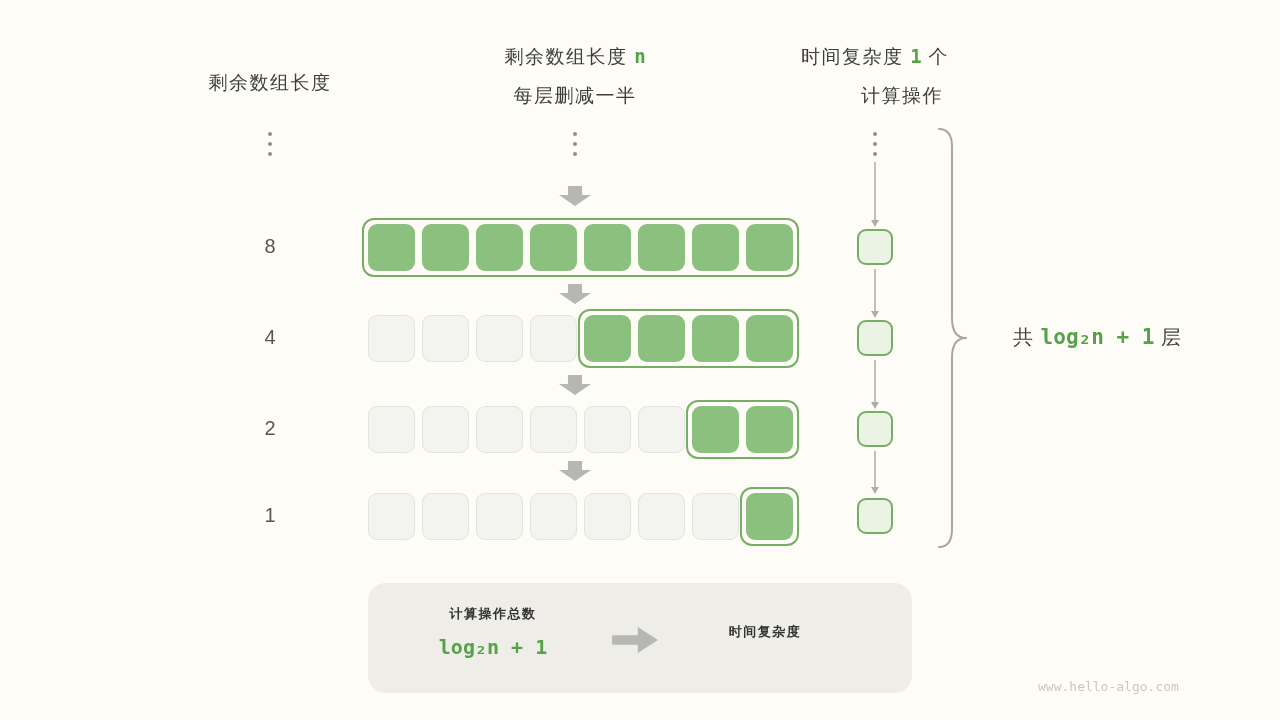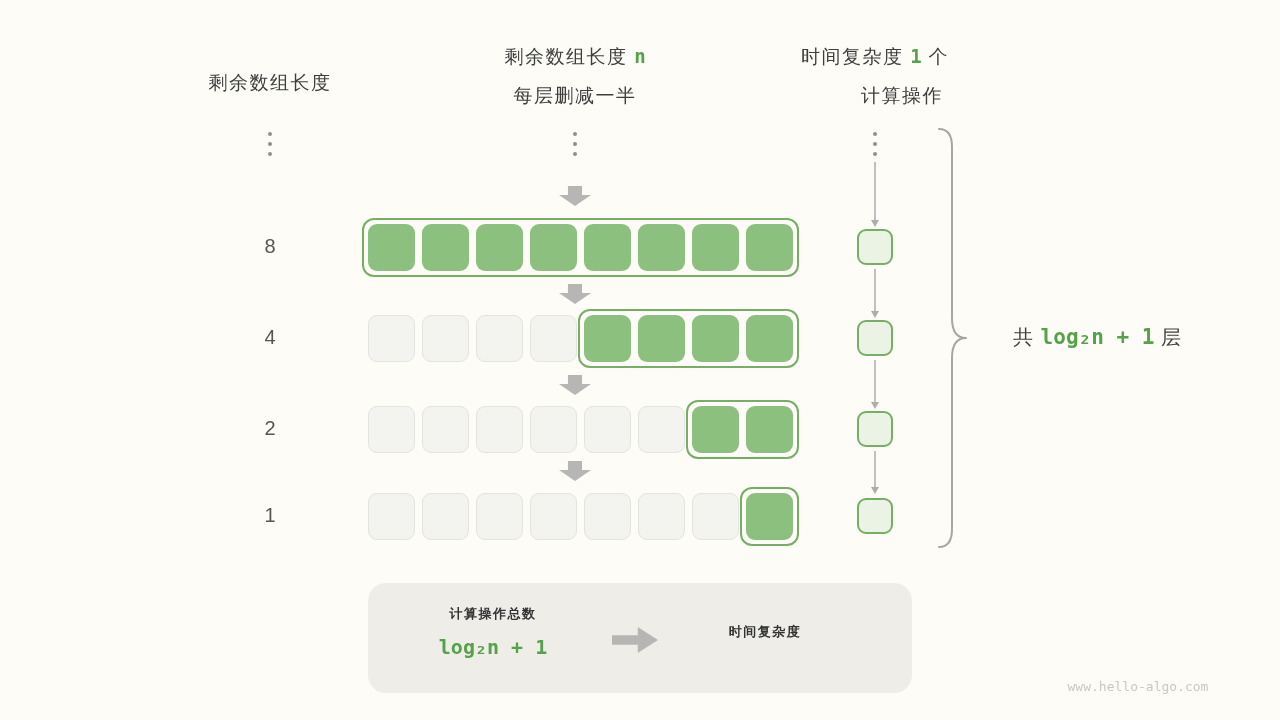--- a/index.html
+++ b/index.html
@@ -143,13 +143,13 @@
   <div class="s-col" style="left:16px;top:22px;width:218px">
     <div class="s-title">计算操作总数</div>
     <div class="s-formula mono green-t">log₂n + 1</div>
   </div>
   <div class="right-arrow" style="left:244px;top:44px"></div>
   <div class="s-col" style="left:266px;top:40px;width:262px">
     <div class="s-title">时间复杂度</div>
   </div>
 </div>
 
-<div class="abs" style="left:1038px;top:679px;width:200px;text-align:center;font-family:'DejaVu Sans Mono','Liberation Mono',monospace;font-size:13px;color:#C9C8C2">www.hello-algo.com</div>
+<div class="abs" style="left:1038px;top:679px;width:200px;text-align:left;font-family:'DejaVu Sans Mono','Liberation Mono',monospace;font-size:13px;color:#C9C8C2">www.hello-algo.com</div>
 
 </body></html>

